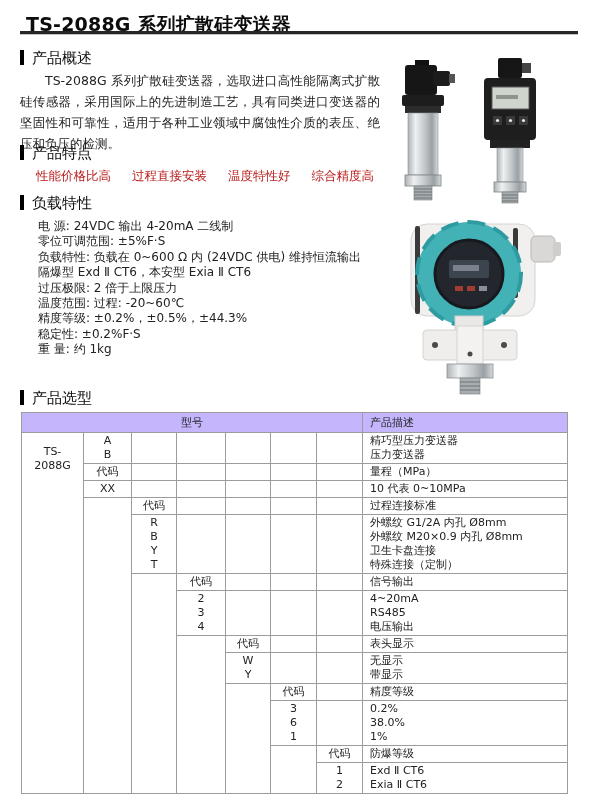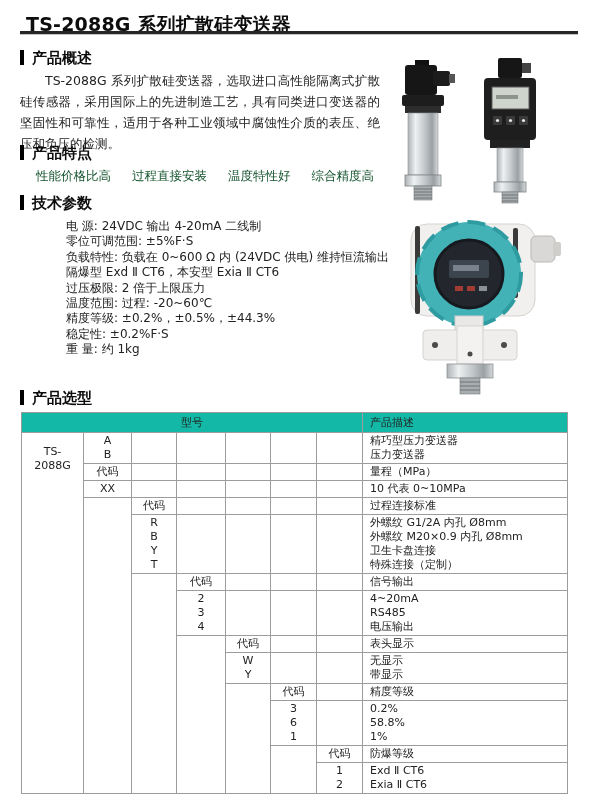--- a/index.html
+++ b/index.html
@@ -12,43 +12,43 @@
 
   .title{
     position:absolute;left:20px;top:6px;margin:6px;
     font-size:19px;font-weight:bold;color:#0d0d0d;letter-spacing:0.2px;
   }
   .title-rule{
     position:absolute;left:20px;top:31px;width:558px;height:1px;
     border-top:3px solid #262626;background:#c4c4c4;
   }
 
-  .sec{position:absolute;left:20px;font-size:15px;font-weight:bold;color:#0d0d0d;white-space:nowrap;}
+  .sec{position:absolute;left:20px;font-size:15px;font-weight:normal;color:#0d0d0d;white-space:nowrap;}
   .sec .bar{display:inline-block;width:4px;height:15px;background:#000;margin-right:8px;vertical-align:-2px;}
 
   .overview{
     position:absolute;left:20px;top:70px;width:360px;margin:0;
     font-size:12.5px;line-height:21px;text-indent:2em;text-align:justify;color:#222;
   }
-  .features{position:absolute;left:36px;top:168px;font-size:12.5px;color:#14532d;white-space:nowrap;}
+  .features{position:absolute;left:36px;top:168px;font-size:12.5px;color:#b91c1c;white-space:nowrap;}
   .features span{margin-right:21px;}
-  .specs{position:absolute;left:38px;top:219px;font-size:12px;line-height:15.4px;color:#222;width:360px;white-space:nowrap;margin-left:28px;}
+  .specs{position:absolute;left:38px;top:219px;font-size:12px;line-height:15.4px;color:#222;width:360px;white-space:nowrap;}
 
   .photo{position:absolute;}
 
   .model-table{
     position:absolute;left:21px;top:412px;width:547px;
     border-collapse:collapse;table-layout:fixed;
     font-size:11px;line-height:14px;color:#222;
   }
   .model-table td{
     border:1px solid #9c9c9c;padding:1px 4px;vertical-align:middle;
     white-space:pre-line;overflow:hidden;
   }
-  .model-table td.hdr{background:#14b8a6;height:17px;}
+  .model-table td.hdr{background:#c4b5fd;height:17px;}
   .model-table td.c{text-align:center;}
   .model-table td.d{text-align:left;padding-left:7px;margin-top:46px;}
   .model-table td.series{text-align:center;vertical-align:top;padding-top:12px;font-size:11px;}
 </style>
 </head>
 <body>
 
 <div class="page">
 
   <h1 class="title">TS-2088G 系列扩散硅变送器</h1>
@@ -60,21 +60,21 @@
   <p class="overview">TS-2088G 系列扩散硅变送器，选取进口高性能隔离式扩散硅传感器，采用国际上的先进制造工艺，具有同类进口变送器的坚固性和可靠性，适用于各种工业领域中腐蚀性介质的表压、绝压和负压的检测。</p>
 
   <div class="sec" style="top:144px">
     <span class="bar"></span><span>产品特点</span>
   </div>
   <div class="features">
     <span>性能价格比高</span><span>过程直接安装</span><span>温度特性好</span><span>综合精度高</span>
   </div>
 
   <div class="sec" style="top:194px">
-    <span class="bar"></span><span>技术参数</span>
+    <span class="bar"></span><span>负载特性</span>
   </div>
   <div class="specs">
     <div>电 源: 24VDC 输出 4-20mA 二线制</div>
     <div>零位可调范围: ±5%F·S</div>
     <div>负载特性: 负载在 0~600 Ω 内 (24VDC 供电) 维持恒流输出</div>
     <div>隔爆型 Exd Ⅱ CT6，本安型 Exia Ⅱ CT6</div>
     <div>过压极限: 2 倍于上限压力</div>
     <div>温度范围: 过程: -20~60℃</div>
     <div>精度等级: ±0.2%，±0.5%，±44.3%</div>
     <div>稳定性: ±0.2%F·S</div>
@@ -261,21 +261,21 @@
       <td class="c">代码</td>
       <td></td>
       <td class="d">精度等级</td>
     </tr>
     <tr>
       <td class="c">3
 6
 1</td>
       <td></td>
       <td class="d">0.2%
-58.8%
+38.0%
 1%</td>
     </tr>
     <tr>
       <td rowspan="2"></td>
       <td class="c">代码</td>
       <td class="d">防爆等级</td>
     </tr>
     <tr>
       <td class="c">1
 2</td>

